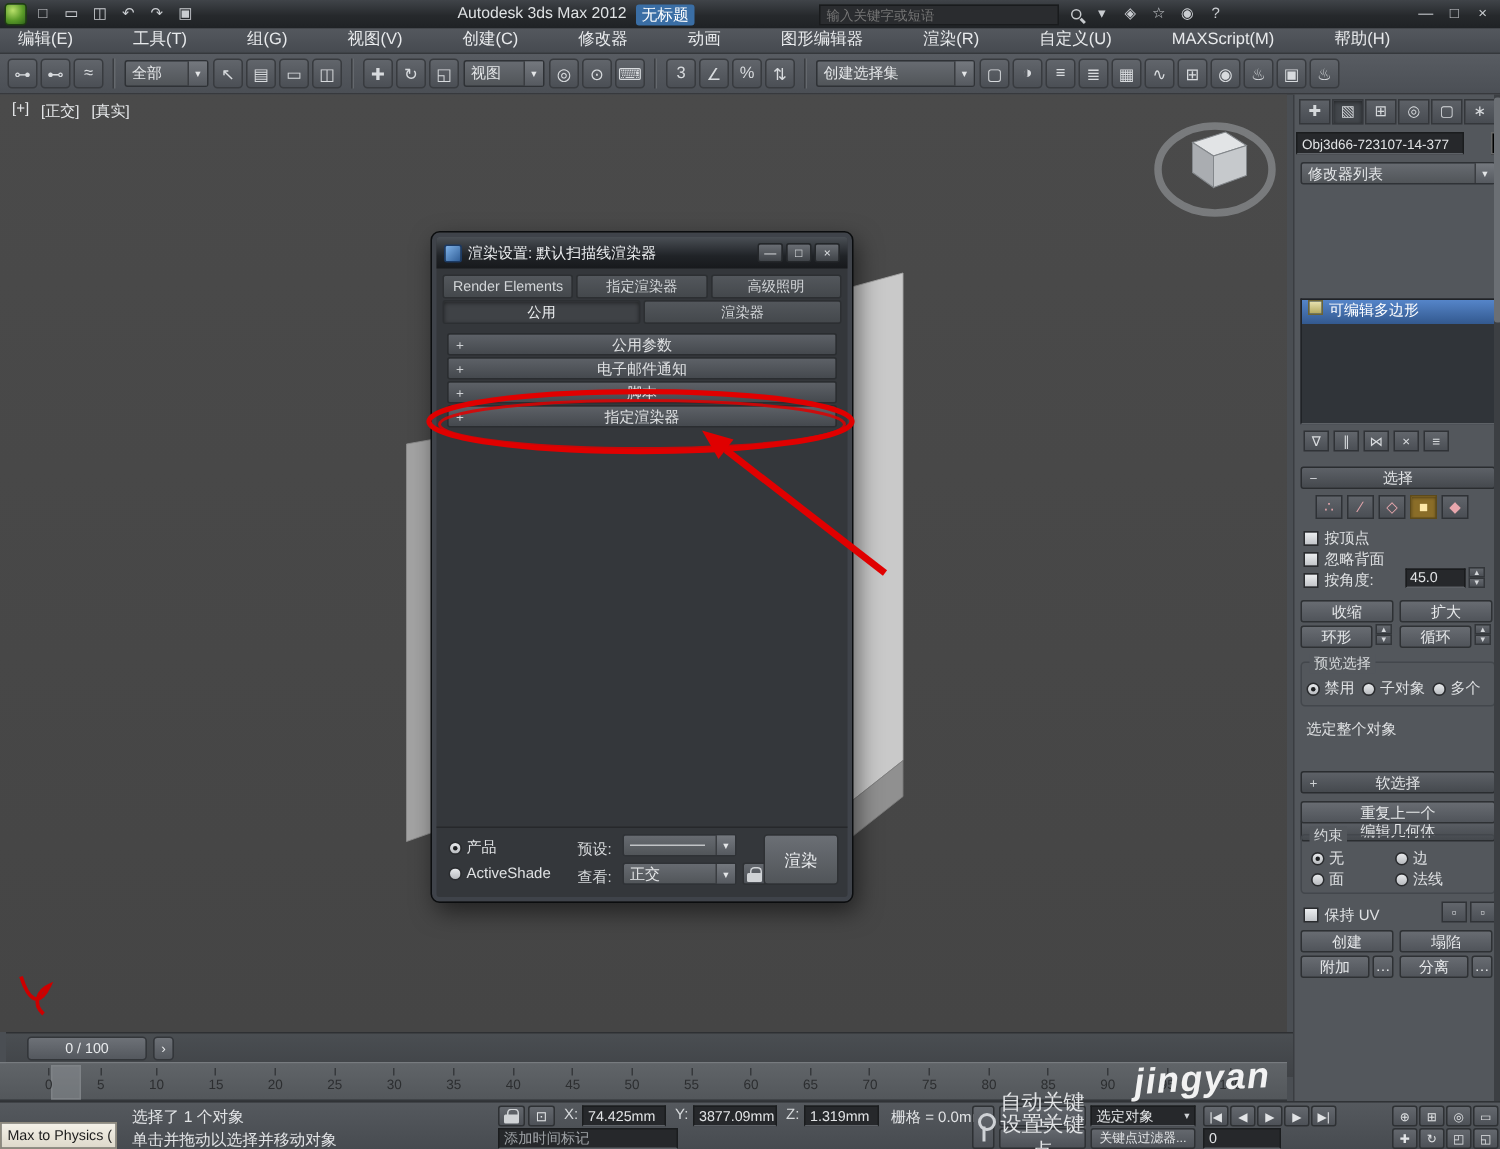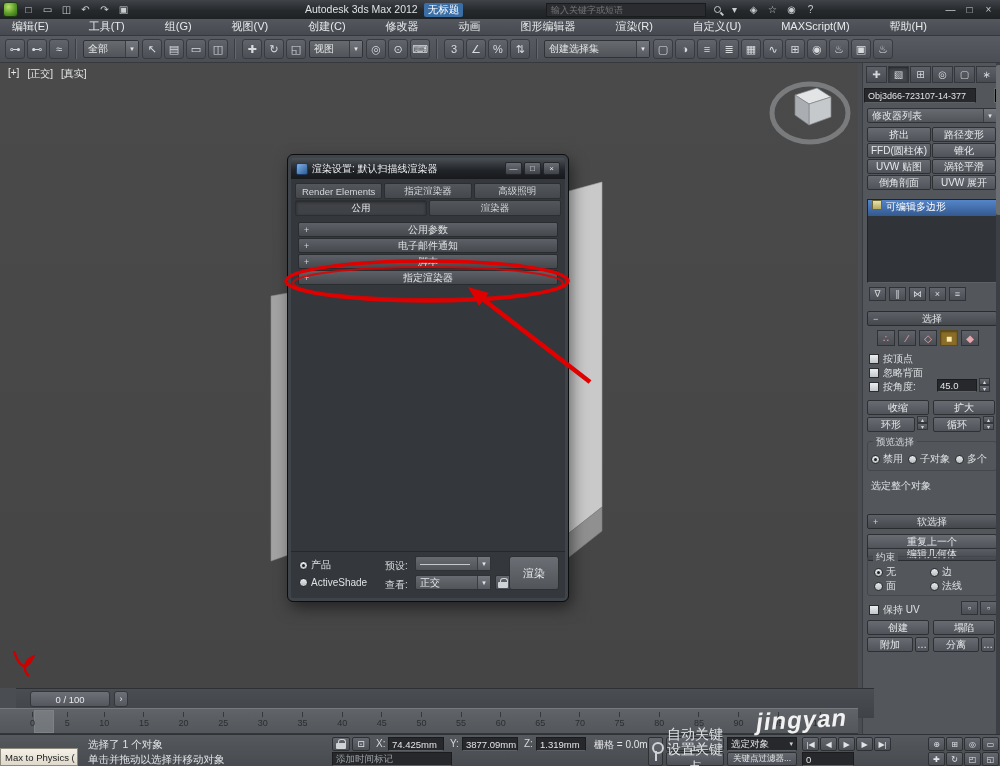--- a/index.html
+++ b/index.html
@@ -455,31 +455,20 @@
     <div class="abs" style="left:1px;top:25px;display:flex;gap:18px;">
       <span class="sunken" style="width:112px;height:15px;font-size:9px;display:flex;align-items:center;padding:0 3px;overflow:hidden;white-space:nowrap;">
         <span>Obj3d66-723107-14-377</span>
       </span>
       <span style="width:15px;height:15px;background:#000;border:1px solid #666;"></span>
     </div>
     <div class="dd abs" style="left:4px;top:45px;width:130px;height:15px;">
       <span class="ddv">修改器列表</span>
         <span class="dda">▾</span>
     </div>
-    <div class="abs" style="left:4px;top:64px;width:132px;display:flex;flex-wrap:wrap;gap:1px;">
-
-    <button class="pbtn" style="width:64px;">挤出</button>
-        <button class="pbtn" style="width:64px;">路径变形</button>
-        <button class="pbtn" style="width:64px;">FFD(圆柱体)</button>
-        <button class="pbtn" style="width:64px;">锥化</button>
-        <button class="pbtn" style="width:64px;">UVW 贴图</button>
-        <button class="pbtn" style="width:64px;">涡轮平滑</button>
-        <button class="pbtn" style="width:64px;">倒角剖面</button>
-        <button class="pbtn" style="width:64px;">UVW 展开</button>
-      </div>
     <div class="abs stackbox" style="left:4px;top:136px;width:130px;height:84px;">
       <div class="stackrow">
         <span class="stackico"></span>
         <span>可编辑多边形</span>
       </div>
     </div>
     <div class="abs" style="left:6px;top:224px;display:flex;gap:3px;">
 
     <button class="ski">
           <span>∇</span>
@@ -621,21 +610,21 @@
       </button>
     <button class="pbtn abs" style="left:70px;top:574px;width:46px;">分离</button>
     <button class="pbtn abs" style="left:118px;top:574px;width:14px;">
         <span>…</span>
       </button>
     <div class="abs" style="left:133px;top:0;width:5px;height:671px;background:#3c3f43;">
       <div style="position:absolute;left:0;top:2px;width:5px;height:150px;background:#6b6f74;border-radius:2px;"></div>
     </div>
   </aside>
 
-  <div class="abs trackstrip" style="left:16px;top:688px;width:858px;height:30px;">
+  <div class="abs trackstrip" style="left:4px;top:688px;width:858px;height:30px;">
     <button class="timehandle" style="left:14px;">
         <span>0 / 100</span>
       </button>
     <button class="timestep" style="left:98px;">
         <span>›</span>
       </button>
   </div>
 
   <div class="abs ruler" style="left:0;top:708px;width:858px;height:26px;">
     <div class="framemarker" style="left:34px;"></div>

